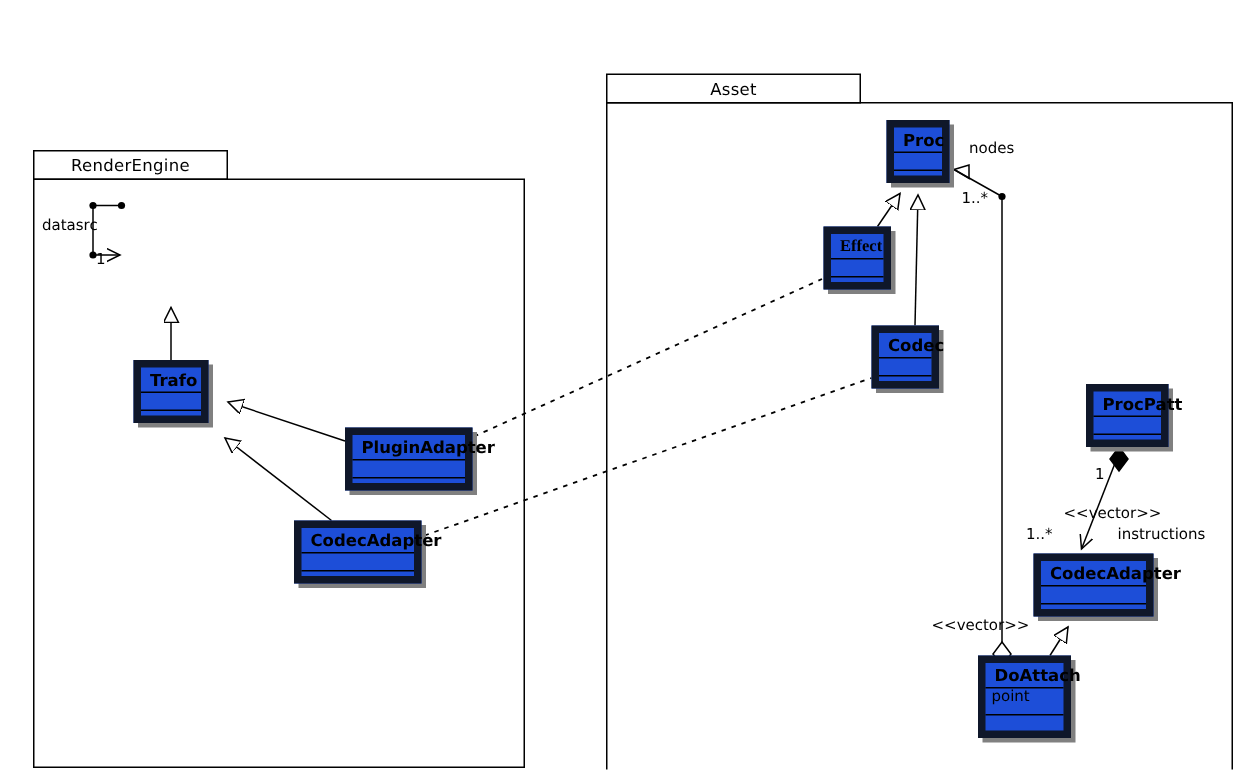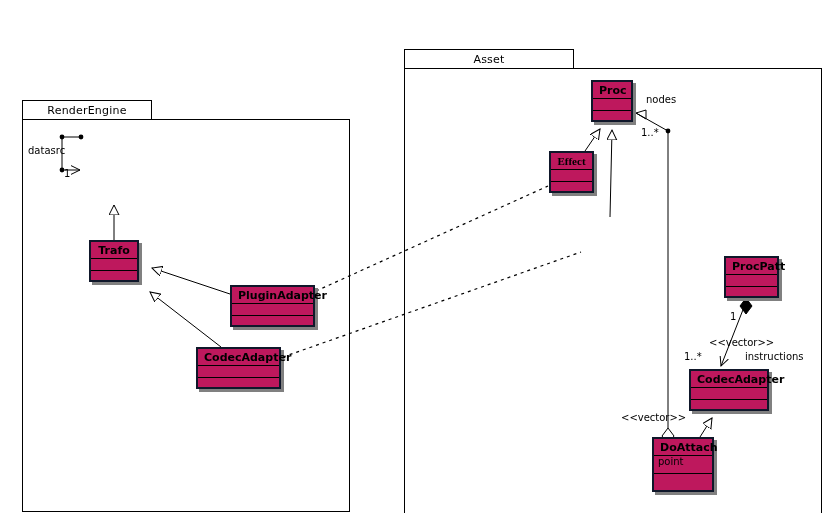--- a/index.html
+++ b/index.html
@@ -52,22 +52,22 @@
     left: 0;
     box-sizing: border-box;
     border: 1px solid #000000;
     background: transparent;
   }
 
   
   .cls {
     position: absolute;
     box-sizing: border-box;
-    border: 2px solid #0f172a;
-    background: #be185d;
+    border: 5px solid #0f172a;
+    background: #1d4ed8;
     box-shadow: 3px 3px 0 0 #808080;
     z-index: 5;
   }
   .cls .name {
     box-sizing: border-box;
     border-bottom: 1px solid #000000;
     text-align: center;
     font-weight: bold;
     font-size: 11px;
     color: #000000;
@@ -233,20 +233,25 @@
     <div class="attrs" style="height:12px;"></div>
     <div class="ops" style="height:11px;"></div>
   </div>
 
   <div class="cls" style="left:549px; top:151px; width:45px; height:42px;">
     <div class="name" style="height:17px;font-family:Liberation Serif, serif;">Effect</div>
     <div class="attrs" style="height:12px;"></div>
     <div class="ops" style="height:11px;"></div>
   </div>
 
+  <div class="cls" style="left:581px; top:217px; width:45px; height:42px;">
+    <div class="name" style="height:17px;">Codec</div>
+    <div class="attrs" style="height:12px;"></div>
+    <div class="ops" style="height:11px;"></div>
+  </div>
 
   <div class="cls" style="left:724px; top:256px; width:55px; height:42px;">
     <div class="name" style="height:17px;">ProcPatt</div>
     <div class="attrs" style="height:12px;"></div>
     <div class="ops" style="height:11px;"></div>
   </div>
 
   <div class="cls" style="left:689px; top:369px; width:80px; height:42px;">
     <div class="name" style="height:17px;">CodecAdapter</div>
     <div class="attrs" style="height:12px;"></div>

